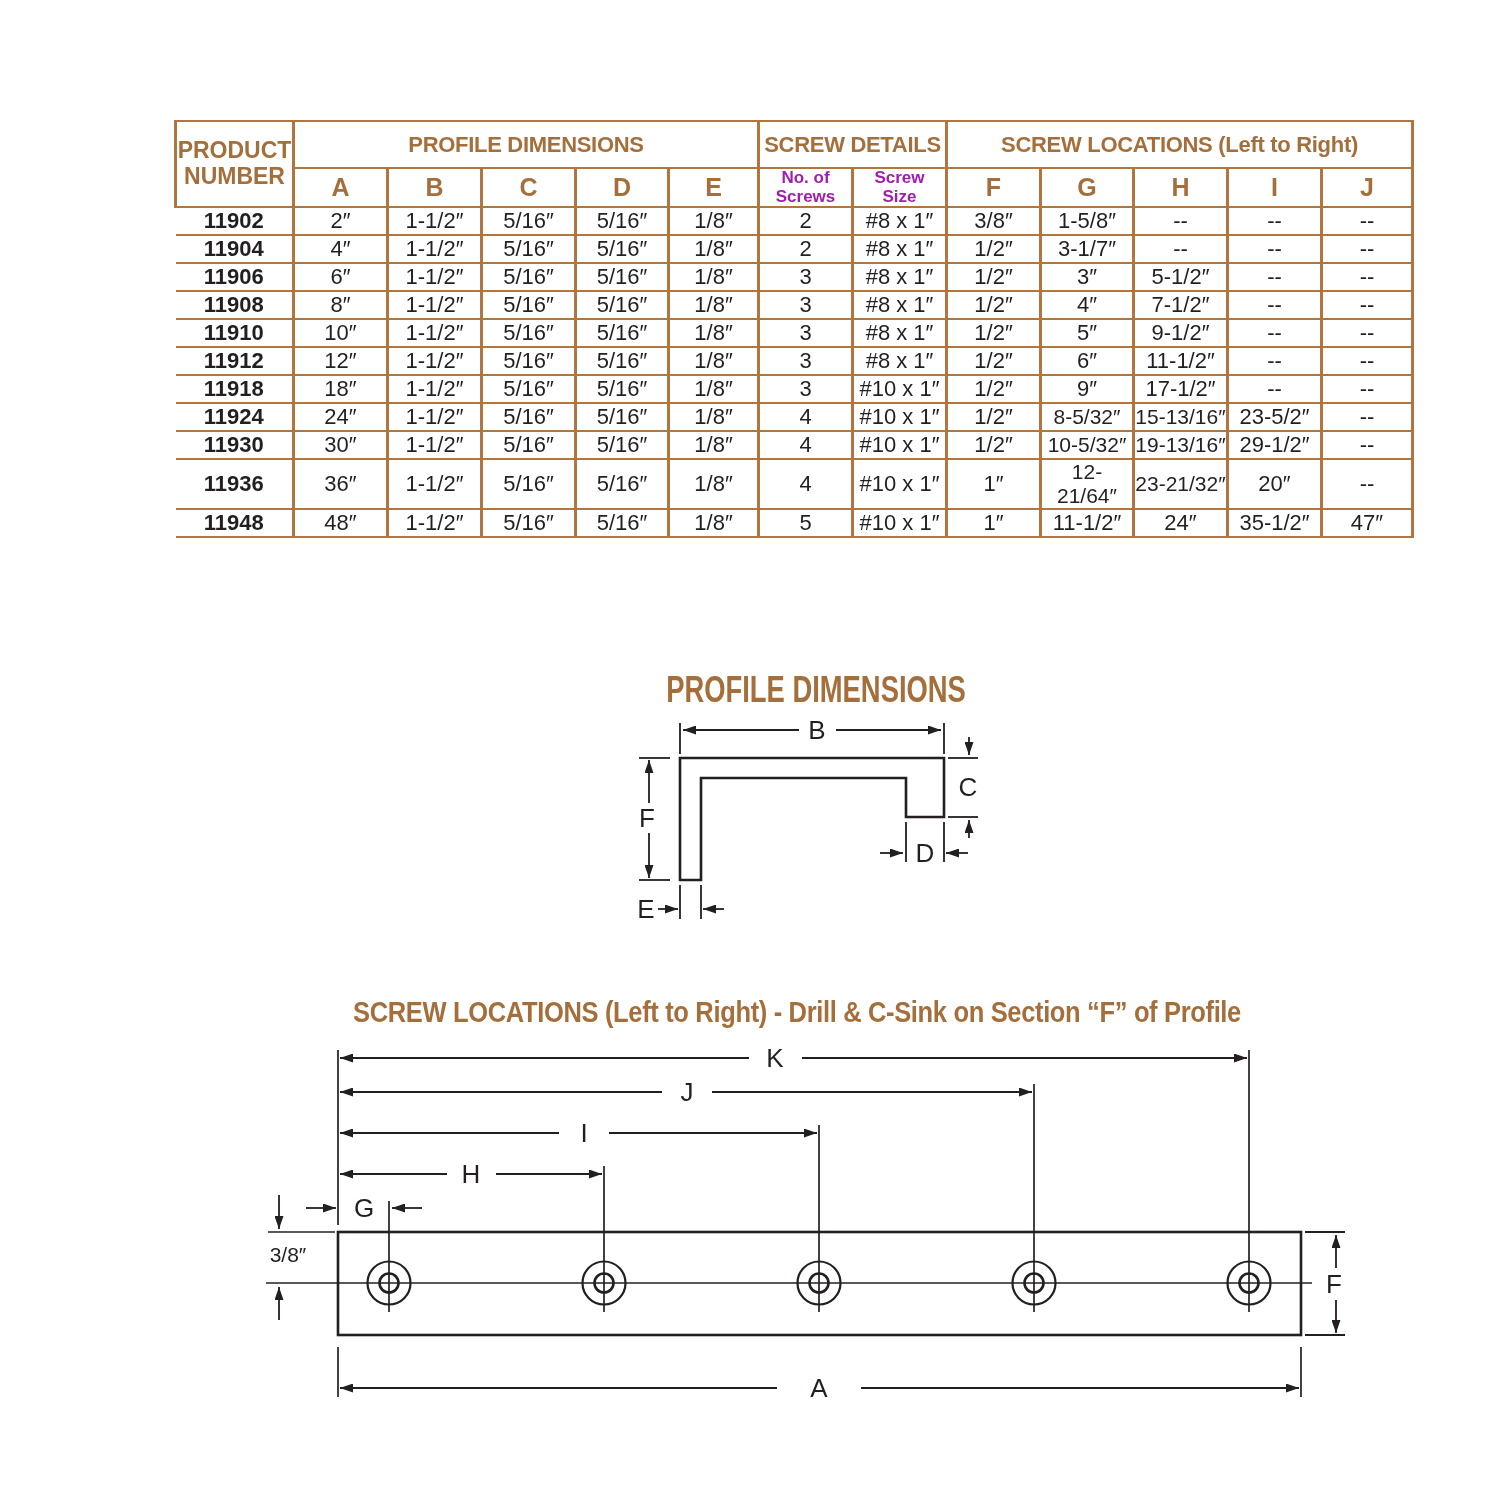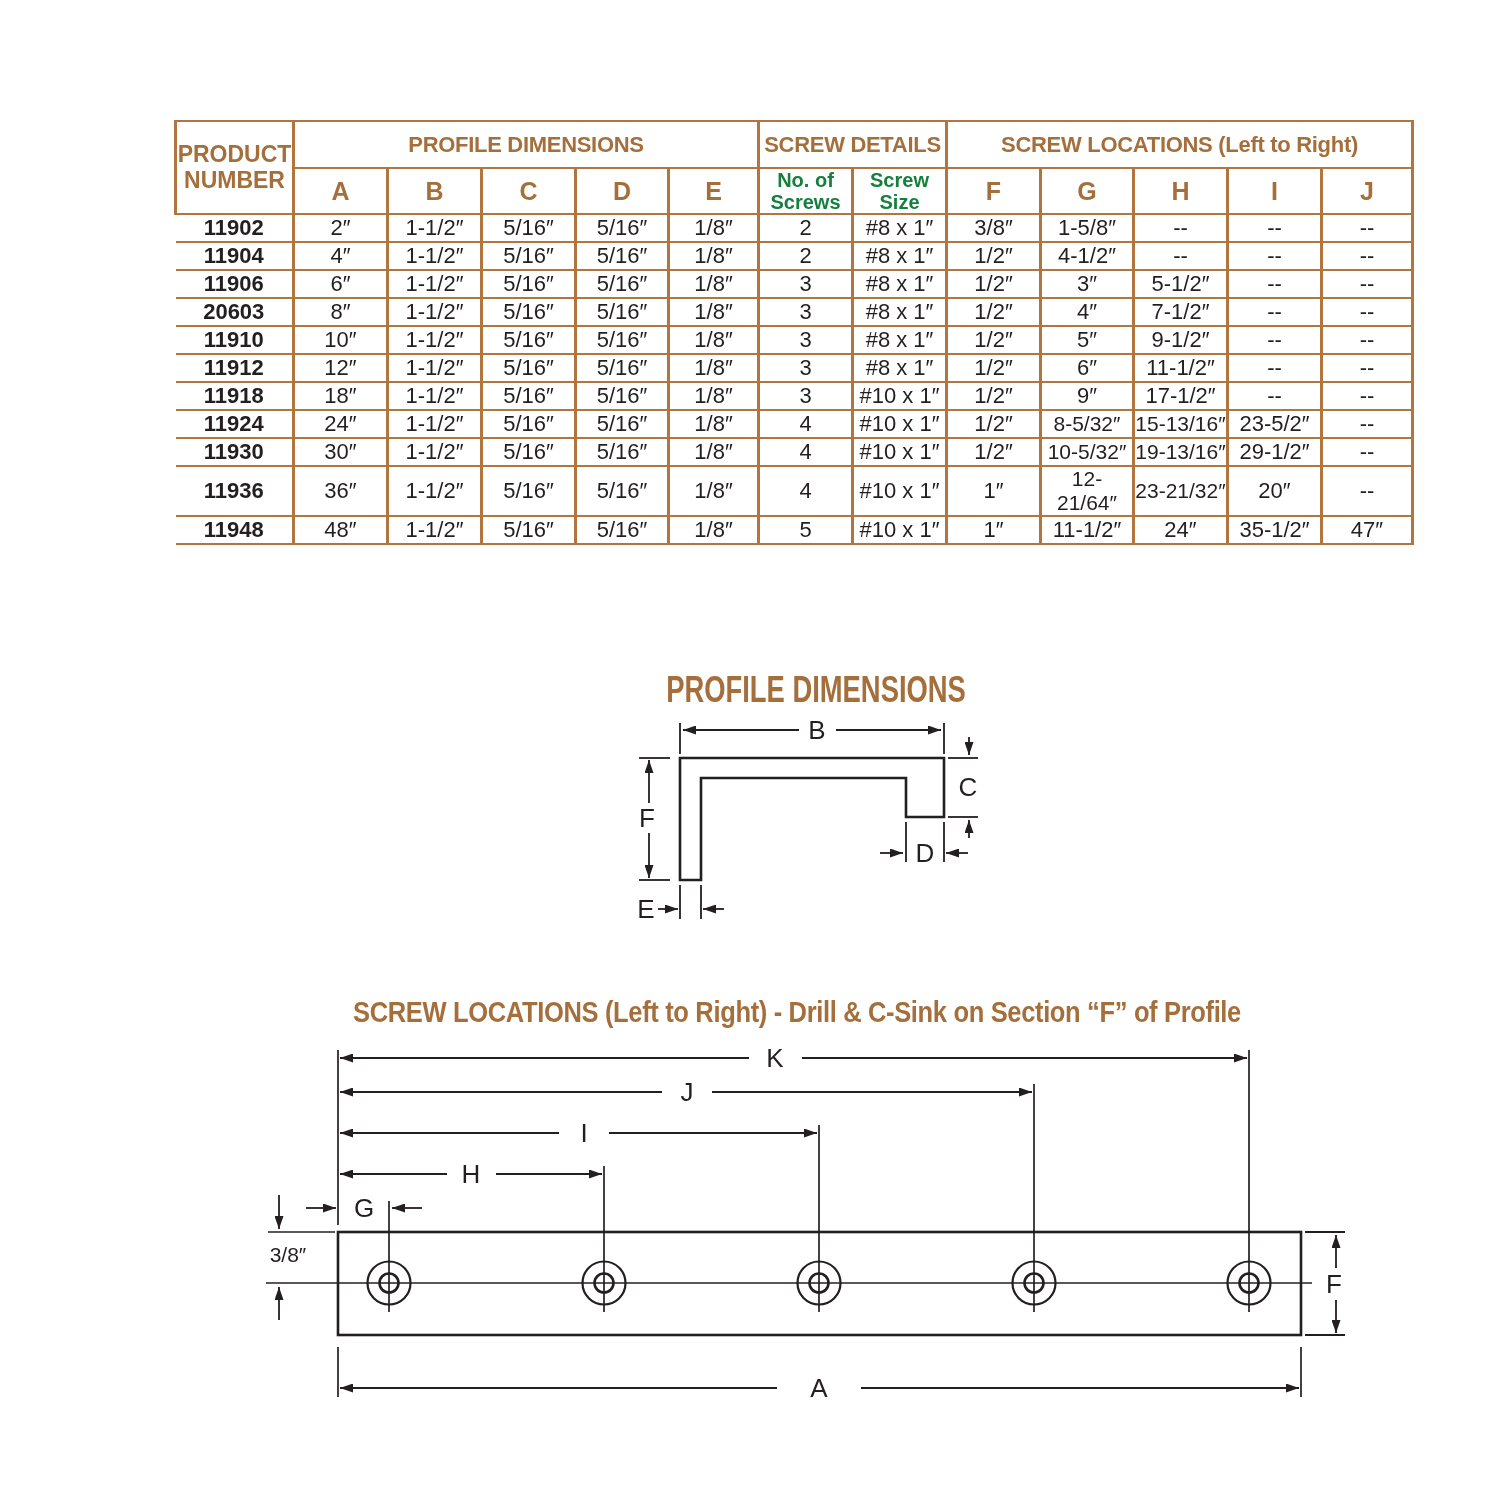--- a/index.html
+++ b/index.html
@@ -18,21 +18,21 @@
     text-align:center; vertical-align:middle; padding:0;
     font-family:"Liberation Sans", sans-serif;
   }
   tr.grp-row { height:47px; }
   tr.col-row { height:36px; }
   tbody tr   { height:25px; }
   th.prod-h  { border-left:none; border-top:none; color:#a56f3c; font-weight:bold;
                font-size:23px; line-height:1.12; }
   th.grp     { color:#a56f3c; font-weight:bold; font-size:22px; letter-spacing:-0.3px; }
   th.letter  { color:#a56f3c; font-weight:bold; font-size:25px; }
-  th.twoline { color:#15803d; font-weight:bold; font-size:20px; line-height:1.1; }
+  th.twoline { color:#a21caf; font-weight:bold; font-size:17px; line-height:1.1; }
   tbody td   { font-size:22px; color:#231f20; }
   tbody td.prod { border-left:none; font-weight:bold; }
   tbody td.sm   { font-size:21px; }
 
   
   .diag-title {
     position:absolute; white-space:nowrap; color:#a56f3c; font-weight:bold;
   }
   .t1 { left:772px; top:669px; font-size:37px; transform:translateX(-50%) scaleX(0.74); }
   .t2 { left:753px; top:996px; font-size:29px; letter-spacing:-0.4px;
@@ -123,42 +123,42 @@
         <tr>
           <td class="prod">11904</td>
           <td>4″</td>
           <td>1-1/2″</td>
           <td>5/16″</td>
           <td>5/16″</td>
           <td>1/8″</td>
           <td>2</td>
           <td>#8 x 1″</td>
           <td>1/2″</td>
-          <td>4-1/2″</td>
+          <td>3-1/7″</td>
           <td>--</td>
           <td>--</td>
           <td>--</td>
         </tr>
         <tr>
           <td class="prod">11906</td>
           <td>6″</td>
           <td>1-1/2″</td>
           <td>5/16″</td>
           <td>5/16″</td>
           <td>1/8″</td>
           <td>3</td>
           <td>#8 x 1″</td>
           <td>1/2″</td>
           <td>3″</td>
           <td>5-1/2″</td>
           <td>--</td>
           <td>--</td>
         </tr>
         <tr>
-          <td class="prod">20603</td>
+          <td class="prod">11908</td>
           <td>8″</td>
           <td>1-1/2″</td>
           <td>5/16″</td>
           <td>5/16″</td>
           <td>1/8″</td>
           <td>3</td>
           <td>#8 x 1″</td>
           <td>1/2″</td>
           <td>4″</td>
           <td>7-1/2″</td>

